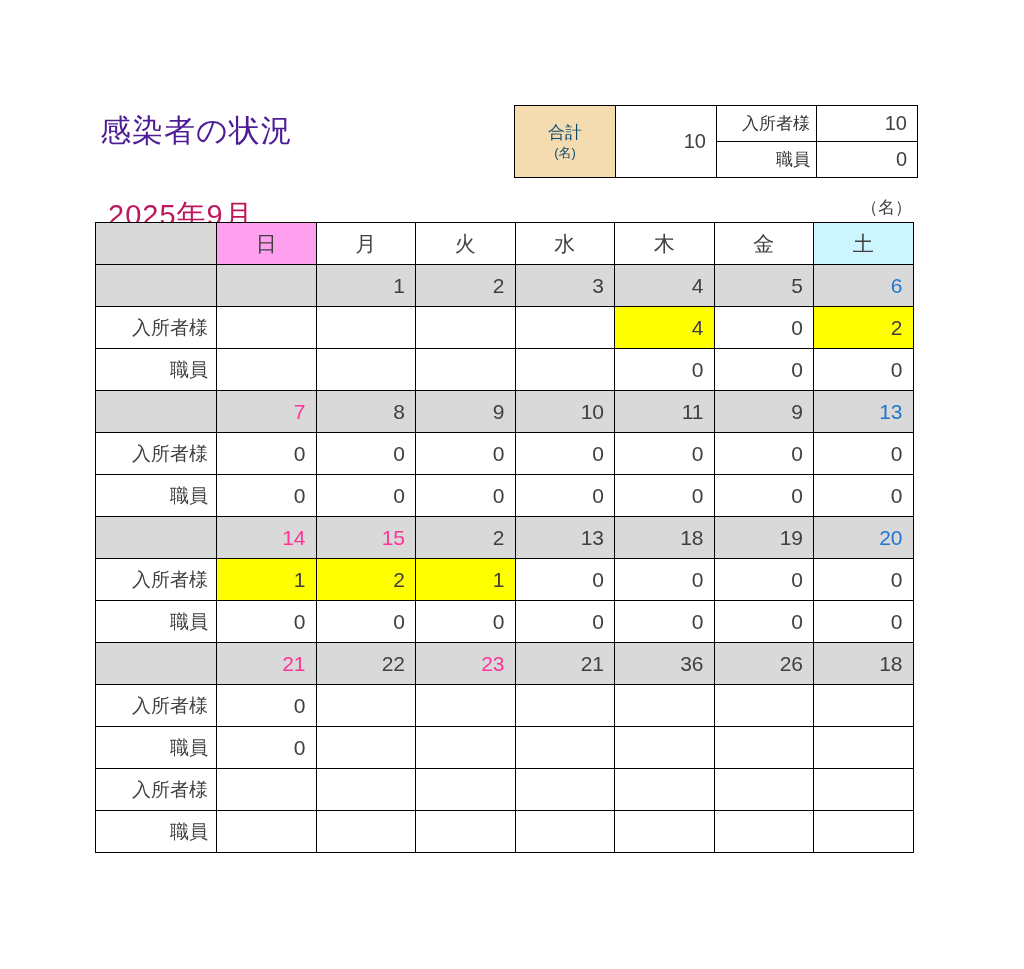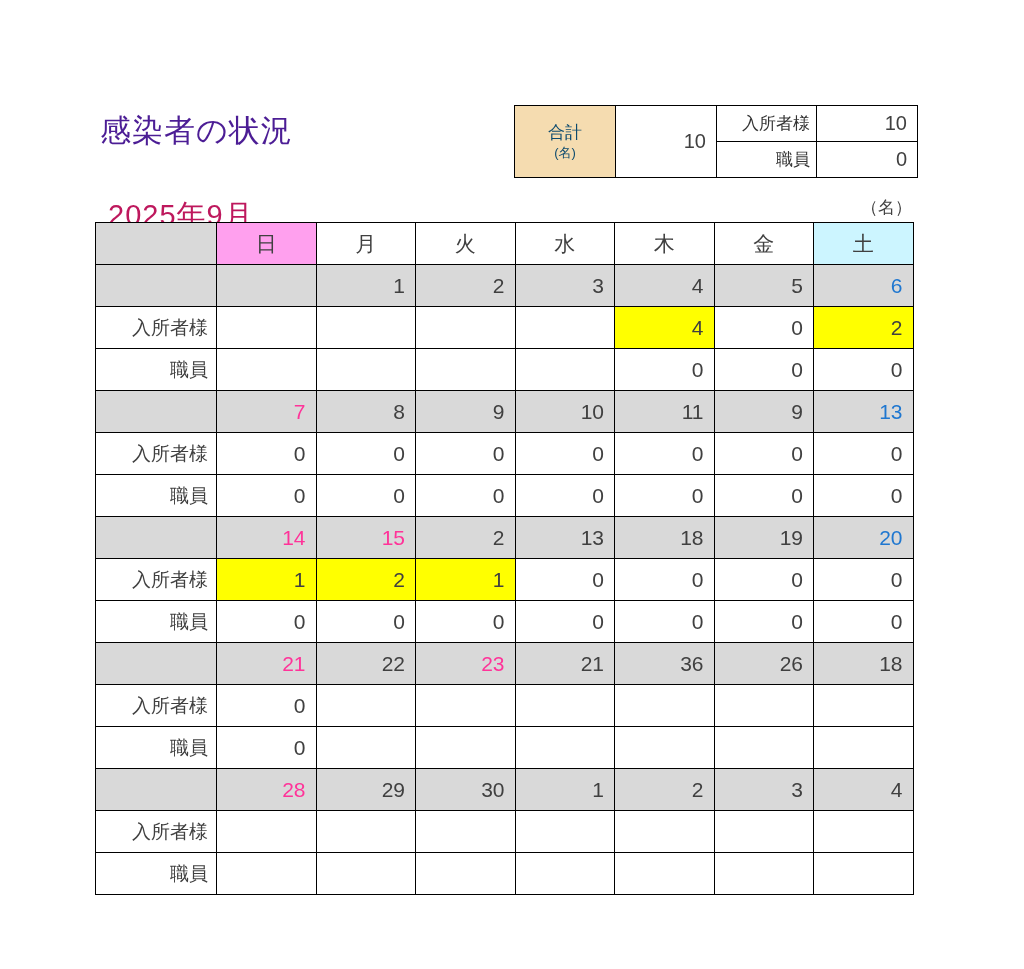--- a/index.html
+++ b/index.html
@@ -319,30 +319,20 @@
           <td class="rowlabel">職員</td>
           <td class="daycol">0</td>
           <td class="daycol"></td>
           <td class="daycol"></td>
           <td class="daycol"></td>
           <td class="daycol"></td>
           <td class="daycol"></td>
           <td class="daycol"></td>
         </tr>
         <tr>
-          <td class="rowlabel grayhead"></td>
-          <td class="daycol grayhead"><span class="num-sun">28</span></td>
-          <td class="daycol grayhead"><span>29</span></td>
-          <td class="daycol grayhead"><span>30</span></td>
-          <td class="daycol grayhead"><span>1</span></td>
-          <td class="daycol grayhead"><span>2</span></td>
-          <td class="daycol grayhead"><span>3</span></td>
-          <td class="daycol grayhead"><span>4</span></td>
-        </tr>
-        <tr>
           <td class="rowlabel">入所者様</td>
           <td class="daycol"></td>
           <td class="daycol"></td>
           <td class="daycol"></td>
           <td class="daycol"></td>
           <td class="daycol"></td>
           <td class="daycol"></td>
           <td class="daycol"></td>
         </tr>
         <tr>

